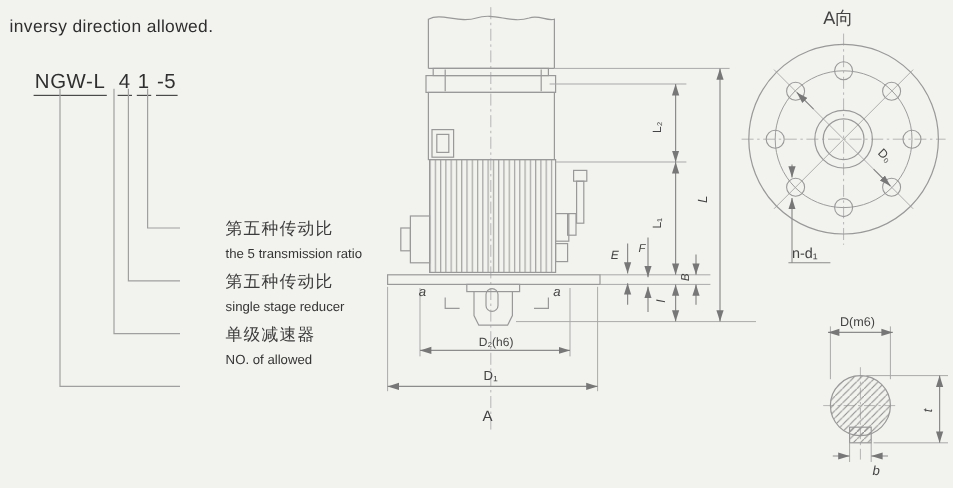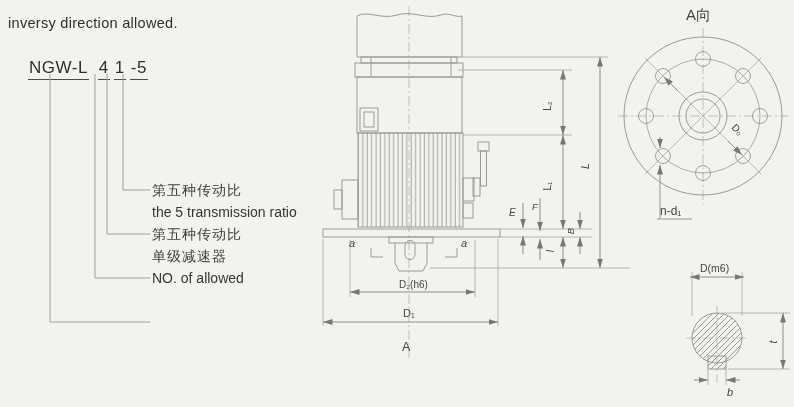--- a/index.html
+++ b/index.html
@@ -16,40 +16,41 @@
   .model{
     position:absolute;left:28px;top:58px;
     font-size:17px;color:#2f2f2f;letter-spacing:0.5px;white-space:nowrap;
   }
   .model span{display:inline-block;border-bottom:1.5px solid #4a4a4a;padding:0 1px 1px 1px;}
   .model .gap-lg{margin-left:9px;}
   .model .gap-sm{margin-left:4px;}
   .legend{
     position:absolute;left:152px;top:179px;width:230px;
   }
-  .legend div{height:22px;line-height:22px;white-space:nowrap;}
+  .legend div{height:22px;line-height:22px;white-space:nowrap;margin-left:36px;}
   .legend .zh{font-size:14px;color:#3c3c3c;letter-spacing:1px;}
-  .legend .en{font-size:14px;color:#353535;}
+  .legend .en{font-size:11px;color:#353535;}
   svg{position:absolute;left:0;top:0;}
   svg text{font-family:"Liberation Sans", sans-serif;fill:#444;}
   .dimletter{font-style:italic;}
 </style>
 </head>
 <body>
 
 <div class="note">inversy direction allowed.</div>
 
 <div class="model">
   <span>NGW-L</span><span class="gap-lg">4</span><span class="gap-sm">1</span><span class="gap-sm">-5</span>
 </div>
 
 <div class="legend">
   <div class="zh">第五种传动比</div>
   <div class="en">the 5 transmission ratio</div>
   <div class="zh">第五种传动比</div>
+  <div class="en">single stage reducer</div>
   <div class="zh">单级减速器</div>
   <div class="en">NO. of allowed</div>
 </div>
 
 <svg width="794" height="407" viewBox="0 0 794 407">
   <defs>
     <marker id="arrE" markerWidth="11" markerHeight="8" refX="9.5" refY="4" orient="auto" markerUnits="userSpaceOnUse">
       <path d="M0,1 L9.5,4 L0,7 Z" fill="#777"></path>
     </marker>
     <marker id="arrS" markerWidth="11" markerHeight="8" refX="0.5" refY="4" orient="auto" markerUnits="userSpaceOnUse">

